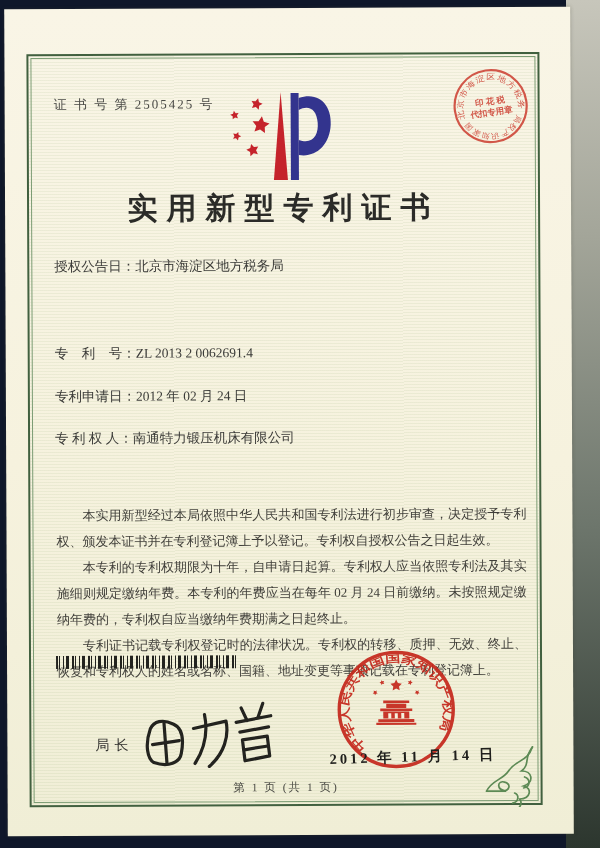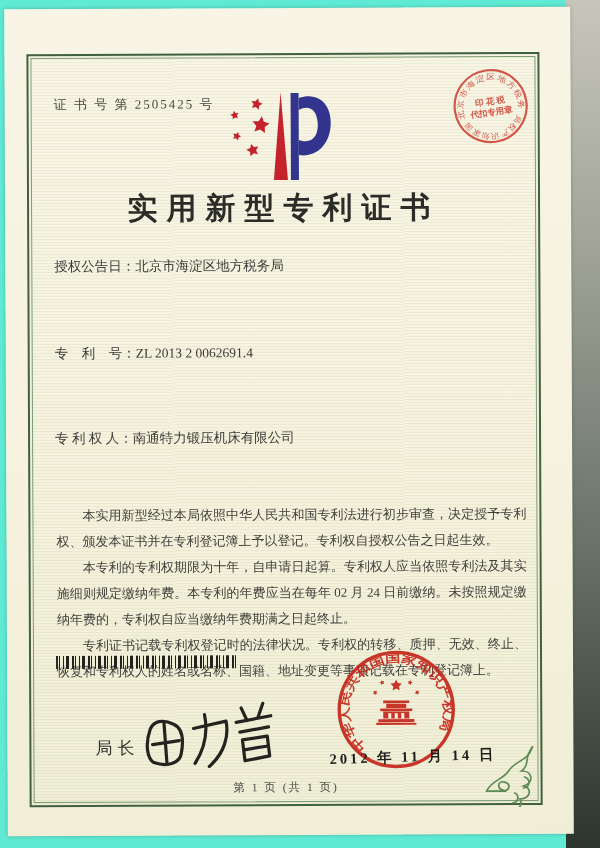--- a/index.html
+++ b/index.html
@@ -1,16 +1,16 @@
 <!DOCTYPE html>
 <html><head>
 <meta charset="utf-8">
 <style>
   html,body{margin:0;padding:0;background:#dcdad0;font-family:"Liberation Serif","DejaVu Serif",serif;}
-  #canvas{position:relative;width:600px;height:848px;overflow:hidden;background:#5eead4;}
+  #canvas{position:relative;width:600px;height:848px;overflow:hidden;background:#0f172a;}
   
   .spine{position:absolute;left:566px;top:0;width:34px;height:848px;
     background:linear-gradient(180deg,#c7c6bb 0%,#a3a599 28%,#6d766c 62%,#2c362e 100%);}
   
   .paper{position:absolute;left:6px;top:8px;width:566px;height:827px;
     background:linear-gradient(180deg,#f9f5e6 0%,#f6f2de 55%,#f0eed6 100%);
     transform:rotate(-0.25deg);box-shadow:0 0 4px rgba(60,60,50,.35);}
   
   .frame{position:absolute;left:22px;top:45px;width:513px;height:753px;border:2.5px solid #41603f;box-sizing:border-box;}
   .frame::after{content:"";position:absolute;inset:2px;border:1px solid #7c9c74;}
@@ -21,21 +21,21 @@
   .tax-seal{position:absolute;left:445px;top:58px;width:82px;height:82px;transform:rotate(-8deg);opacity:.92;}
   .title{position:absolute;left:22px;top:180px;width:513px;text-align:center;
     font-size:30px;font-weight:700;letter-spacing:9px;color:#2b2b28;}
   .field{position:absolute;left:49px;font-size:13.5px;color:#3b3b38;white-space:nowrap;}
   .f0{top:249px}.f1{top:296px}.f2{top:336px}.f3{top:379px}.f4{top:421px}.f5{top:464px}
   .body-text{position:absolute;left:50px;top:494px;width:470px;font-size:13px;line-height:26px;
     color:#403f3a;text-align:justify;}
   .body-text p{margin:0;text-indent:2em;}
   .barcode{position:absolute;left:49px;top:647px;width:182px;height:13px;
     background:repeating-linear-gradient(90deg,#23231f 0 2px,rgba(0,0,0,0) 2px 3px,#23231f 3px 4px,rgba(0,0,0,0) 4px 7px,#23231f 7px 8px,rgba(0,0,0,0) 8px 10px,#23231f 10px 13px,rgba(0,0,0,0) 13px 16px);}
-  .sig-label{position:absolute;left:88px;top:728px;font-size:17px;letter-spacing:5px;color:#33332f;}
+  .sig-label{position:absolute;left:88px;top:728px;font-size:14px;letter-spacing:5px;color:#33332f;}
   .signature{position:absolute;left:132px;top:686px;width:140px;height:92px;}
   .sipo-seal{position:absolute;left:327px;top:640px;width:124px;height:124px;opacity:.93;}
   .issue-date{position:absolute;left:322px;top:740px;font-size:14.5px;font-weight:600;letter-spacing:3px;
     color:#1f1f1c;transform:rotate(-1.5deg);}
   .footer{position:absolute;left:22px;top:772px;width:513px;text-align:center;
     font-size:11.5px;letter-spacing:2px;color:#4a4a44;}
   .flourish{position:absolute;left:477px;top:736px;width:62px;height:64px;}
   text{font-family:"Liberation Serif","DejaVu Serif",serif;}
 </style>
 </head>
@@ -83,20 +83,23 @@
       <text x="0" y="9" text-anchor="middle" font-size="8.5" font-weight="bold" fill="#cf4a3c">代扣专用章</text>
     </svg>
 
     <div class="title">实用新型专利证书</div>
 
     <div class="field f0">
       <span>授权公告日：</span><span>北京市海淀区地方税务局</span>
     </div>
     <div class="field f2">
       <span>专　利　号：</span><span>ZL 2013 2 0062691.4</span>
+    </div>
+    <div class="field f3">
+      <span>专利申请日：</span><span>2012 年 02 月 24 日</span>
     </div>
     <div class="field f4">
       <span>专 利 权 人：</span><span>南通特力锻压机床有限公司</span>
     </div>
 
     <div class="body-text">
       <p>本实用新型经过本局依照中华人民共和国专利法进行初步审查，决定授予专利权、颁发本证书并在专利登记簿上予以登记。专利权自授权公告之日起生效。</p>
       <p>本专利的专利权期限为十年，自申请日起算。专利权人应当依照专利法及其实施细则规定缴纳年费。本专利的年费应当在每年 02 月 24 日前缴纳。未按照规定缴纳年费的，专利权自应当缴纳年费期满之日起终止。</p>
       <p>专利证书记载专利权登记时的法律状况。专利权的转移、质押、无效、终止、恢复和专利权人的姓名或名称、国籍、地址变更等事项记载在专利登记簿上。</p>
     </div>

